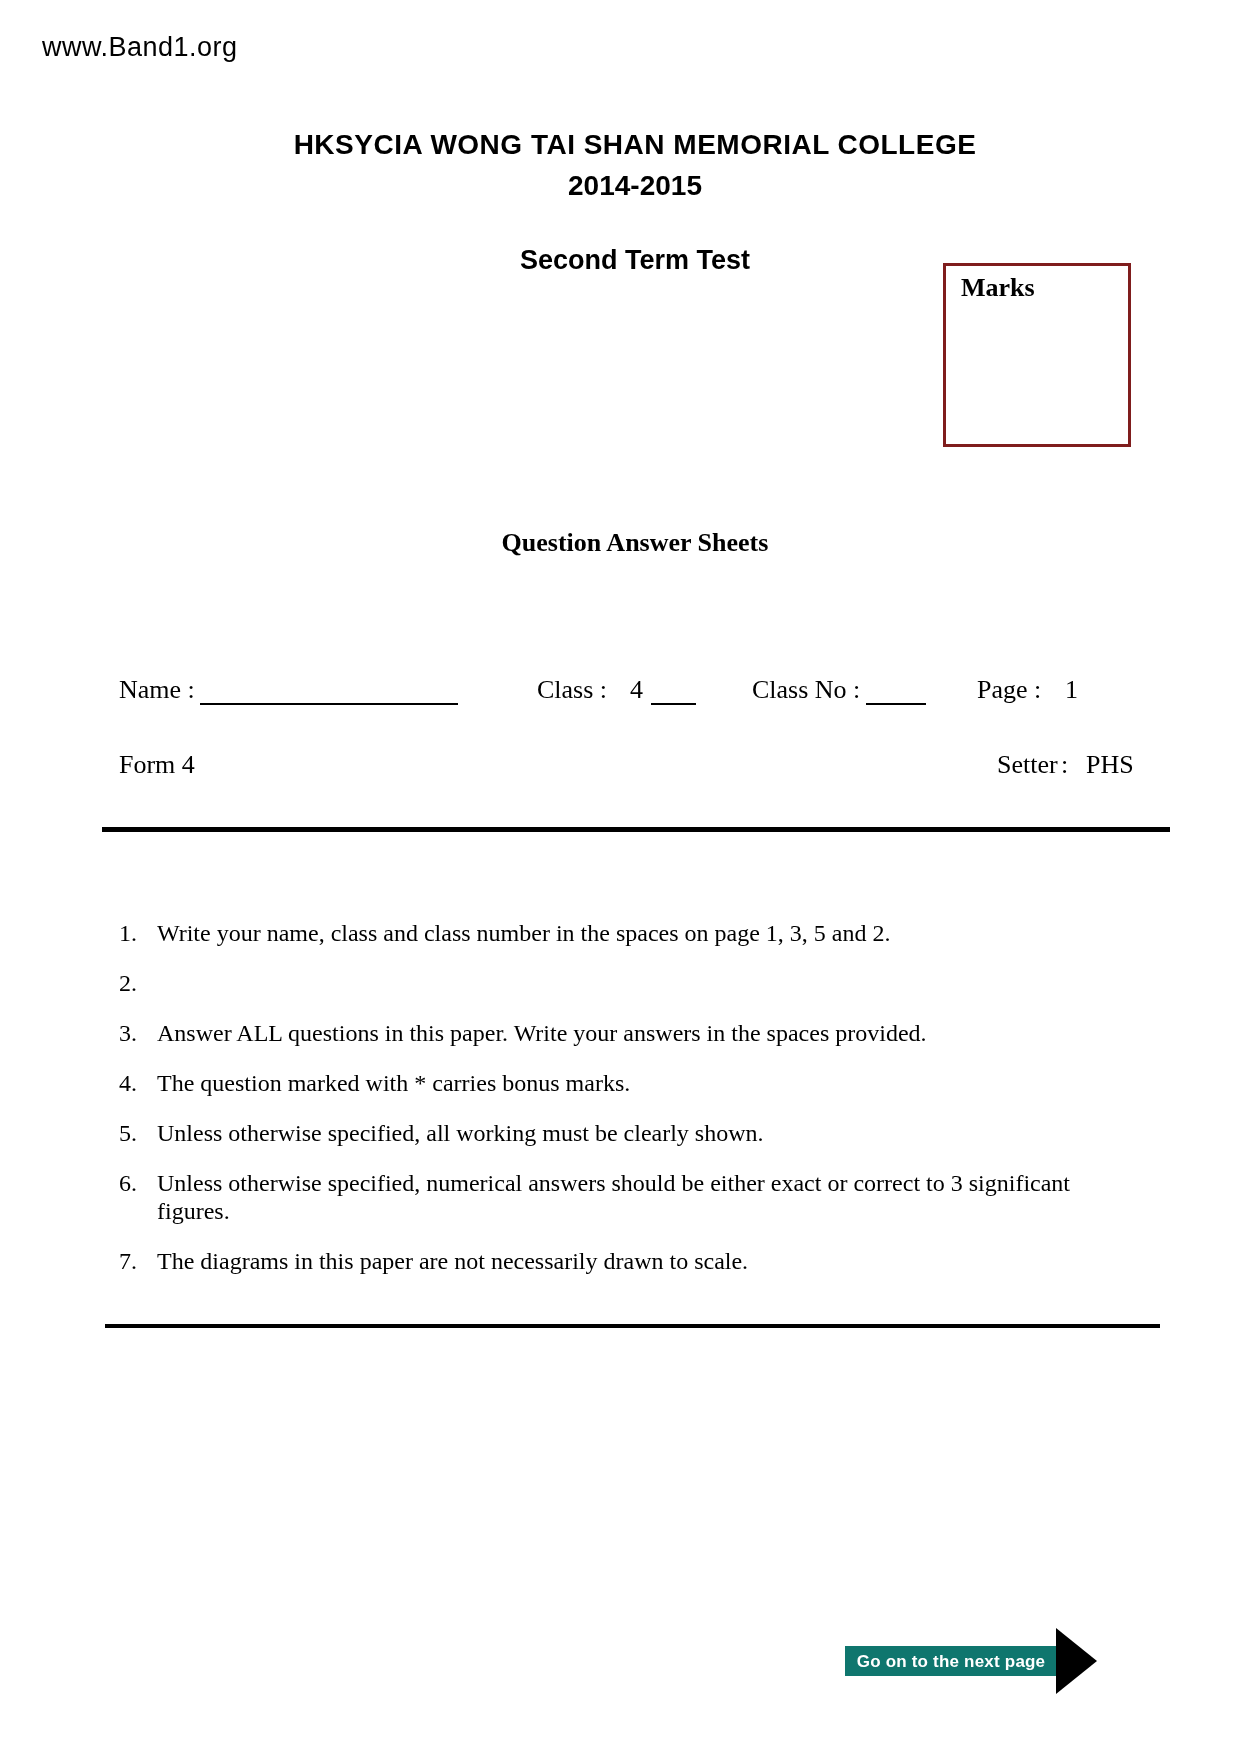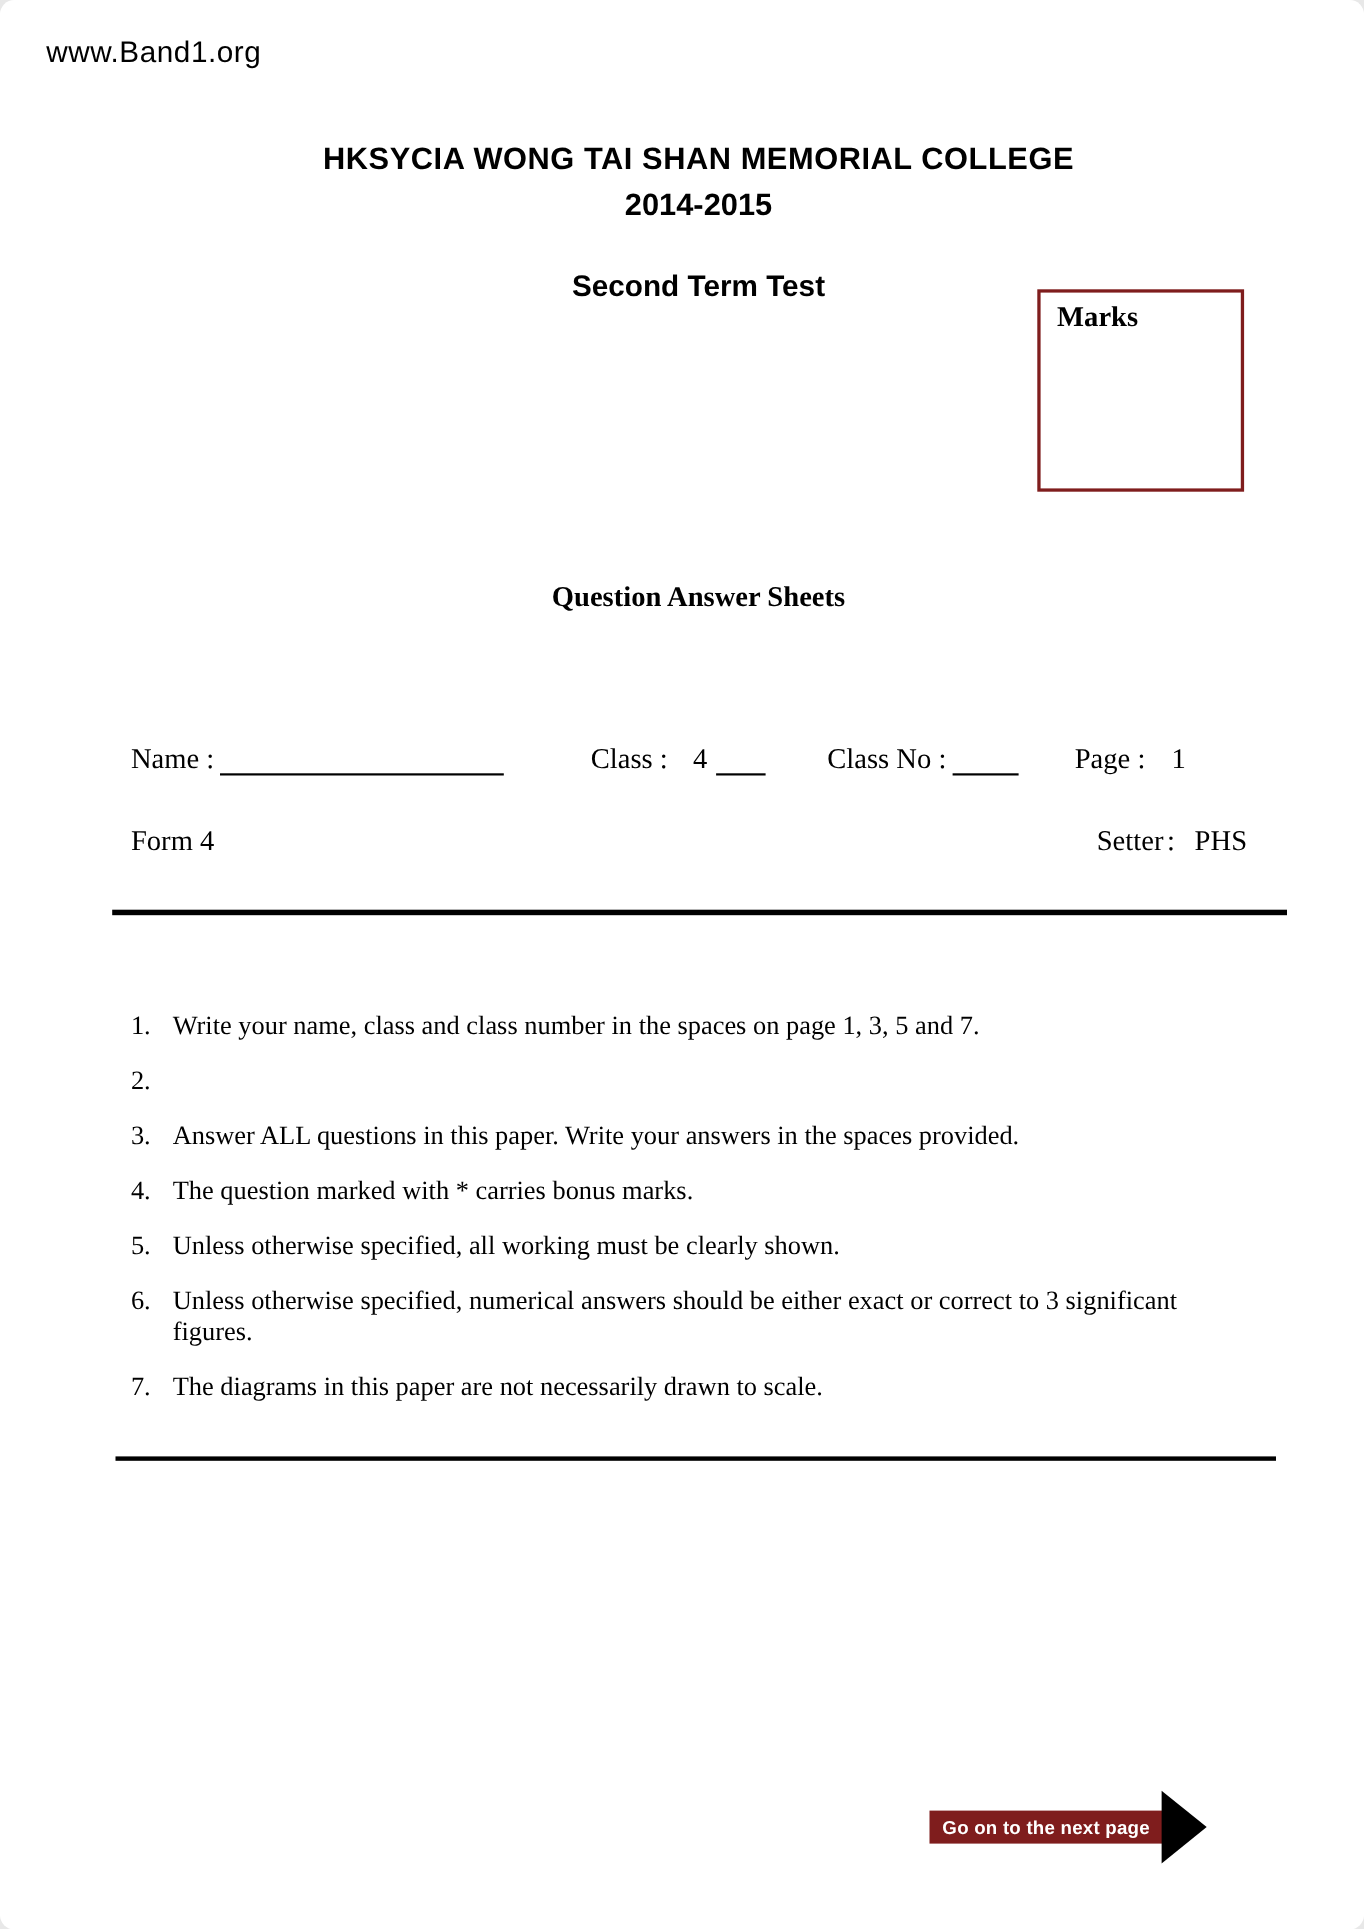--- a/index.html
+++ b/index.html
@@ -3,21 +3,20 @@
 <meta charset="utf-8">
 <style>
   html,body{margin:0;padding:0;background:#e8e8e8;}
   .page{
     position:relative;
     width:1240px;height:1754px;
     background:#ffffff;
     margin:0 auto;
     overflow:hidden;
     color:#000;
-    border-radius:13px;
   }
   .abs{position:absolute;line-height:1;}
   .sans{font-family:"Liberation Sans","DejaVu Sans",sans-serif;}
   .serif{font-family:"Liberation Serif","DejaVu Serif",serif;}
   .bold{font-weight:700;}
 
   .site-url{left:42px;top:34px;font-size:27px;letter-spacing:0.5px;}
 
   .center-band{left:30px;width:1210px;text-align:center;}
   .college{top:131px;font-size:28px;letter-spacing:0.5px;}
@@ -54,21 +53,21 @@
   .setter-value{left:1086px;top:752px;font-size:26px;}
 
   .rule1{left:102px;top:827px;width:1068px;height:5px;background:#000;}
   .rule2{left:105px;top:1324px;width:1055px;height:4px;background:#000;}
 
   .instructions{left:119px;top:919px;width:1000px;font-size:24px;}
   .instr-item{display:flex;margin-bottom:22px;}
   .instr-num{width:38px;flex:0 0 38px;line-height:28px;}
   .instr-text{line-height:28px;}
 
-  .next-banner{left:845px;top:1646px;width:212px;height:30px;background:#7f1d1d;}
+  .next-banner{left:845px;top:1646px;width:212px;height:30px;background:#0f766e;}
   .next-label{
     position:absolute;left:0;top:0;width:100%;height:100%;
     display:flex;align-items:center;justify-content:center;
     color:#fff;font-size:17px;font-weight:700;letter-spacing:0.2px;
     white-space:nowrap;
   }
   .next-arrow{
     left:1056px;top:1628px;width:0;height:0;
     border-top:33px solid transparent;
     border-bottom:33px solid transparent;
@@ -104,21 +103,21 @@
   <div class="abs serif form-label">Form 4</div>
   <div class="abs serif setter-label">Setter</div>
   <div class="abs serif setter-colon">:</div>
   <div class="abs serif setter-value">PHS</div>
 
   <div class="abs rule1"></div>
 
   <div class="abs serif instructions">
     <div class="instr-item">
       <div class="instr-num">1.</div>
-      <div class="instr-text">Write your name, class and class number in the spaces on page 1, 3, 5 and 7.</div>
+      <div class="instr-text">Write your name, class and class number in the spaces on page 1, 3, 5 and 2.</div>
     </div>
     <div class="instr-item">
       <div class="instr-num">2.</div>
     </div>
     <div class="instr-item">
       <div class="instr-num">3.</div>
       <div class="instr-text">Answer ALL questions in this paper. Write your answers in the spaces provided.</div>
     </div>
     <div class="instr-item">
       <div class="instr-num">4.</div>

